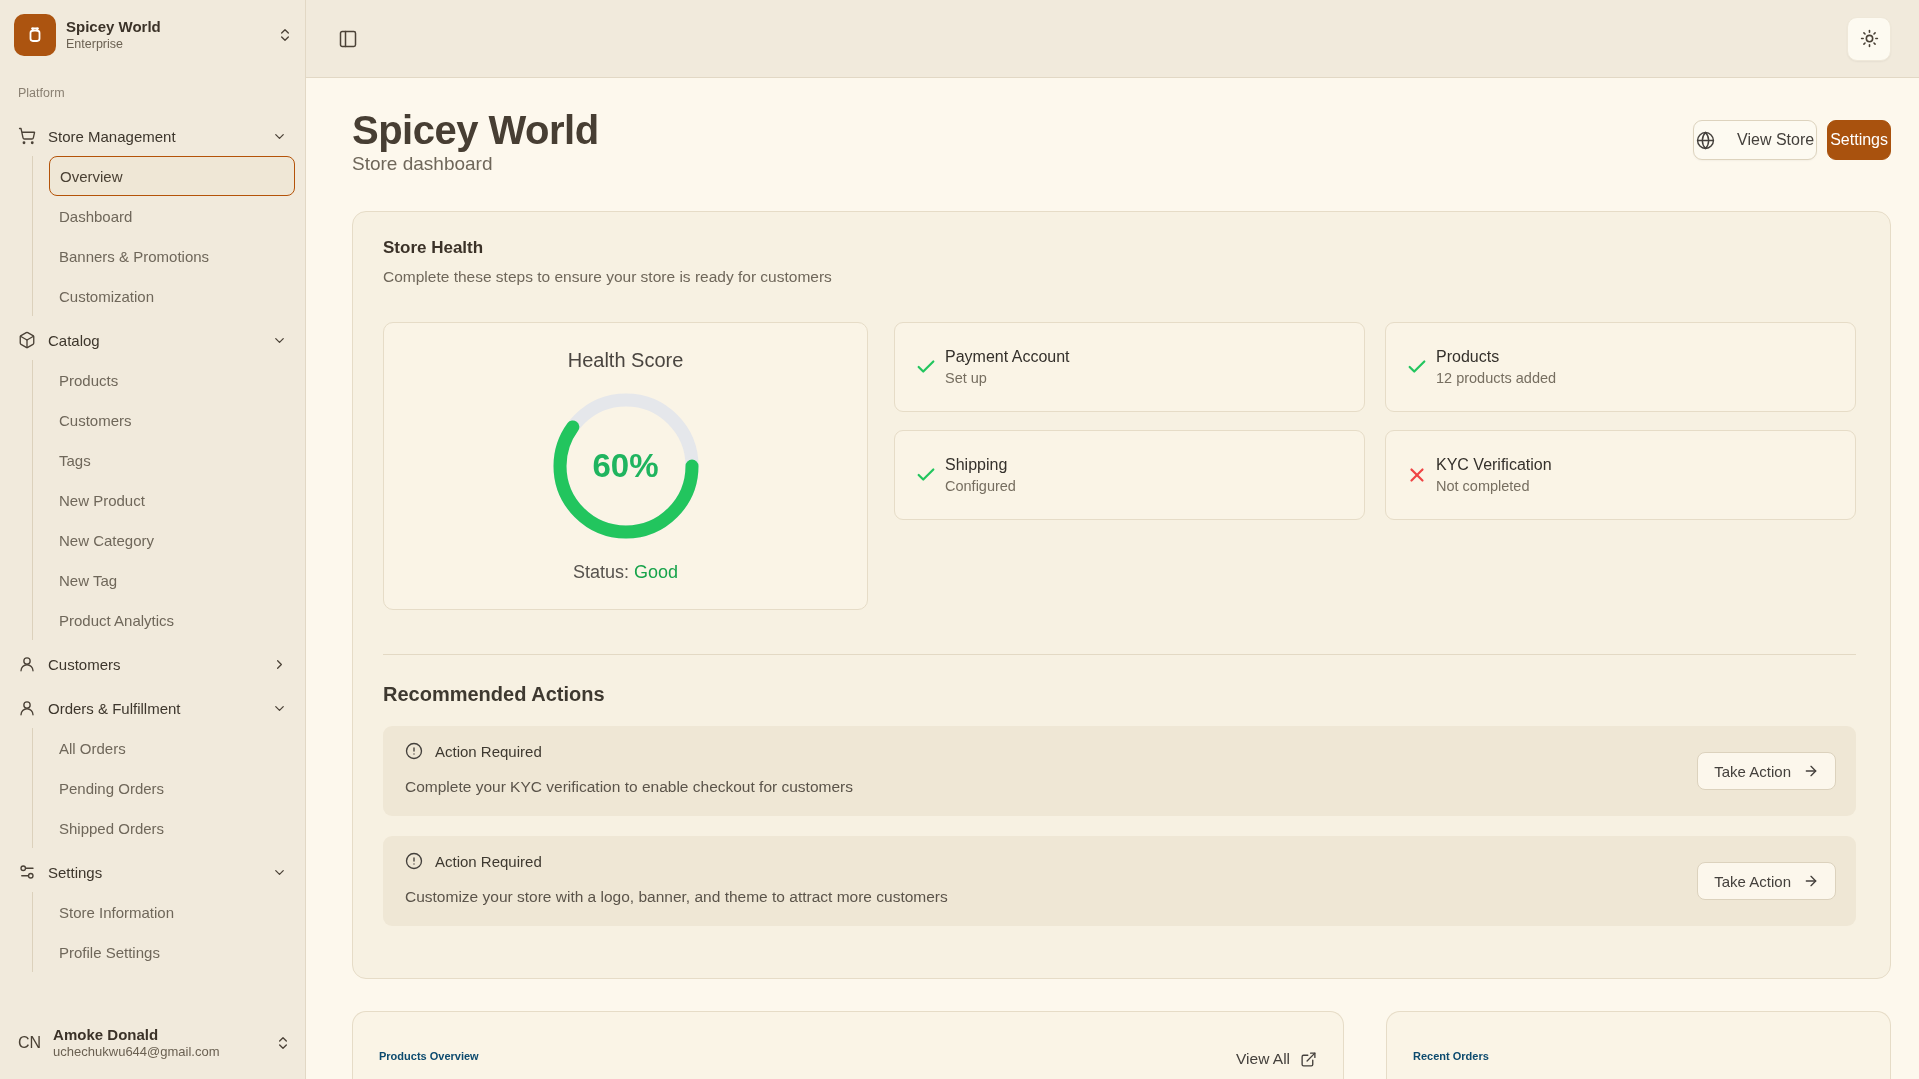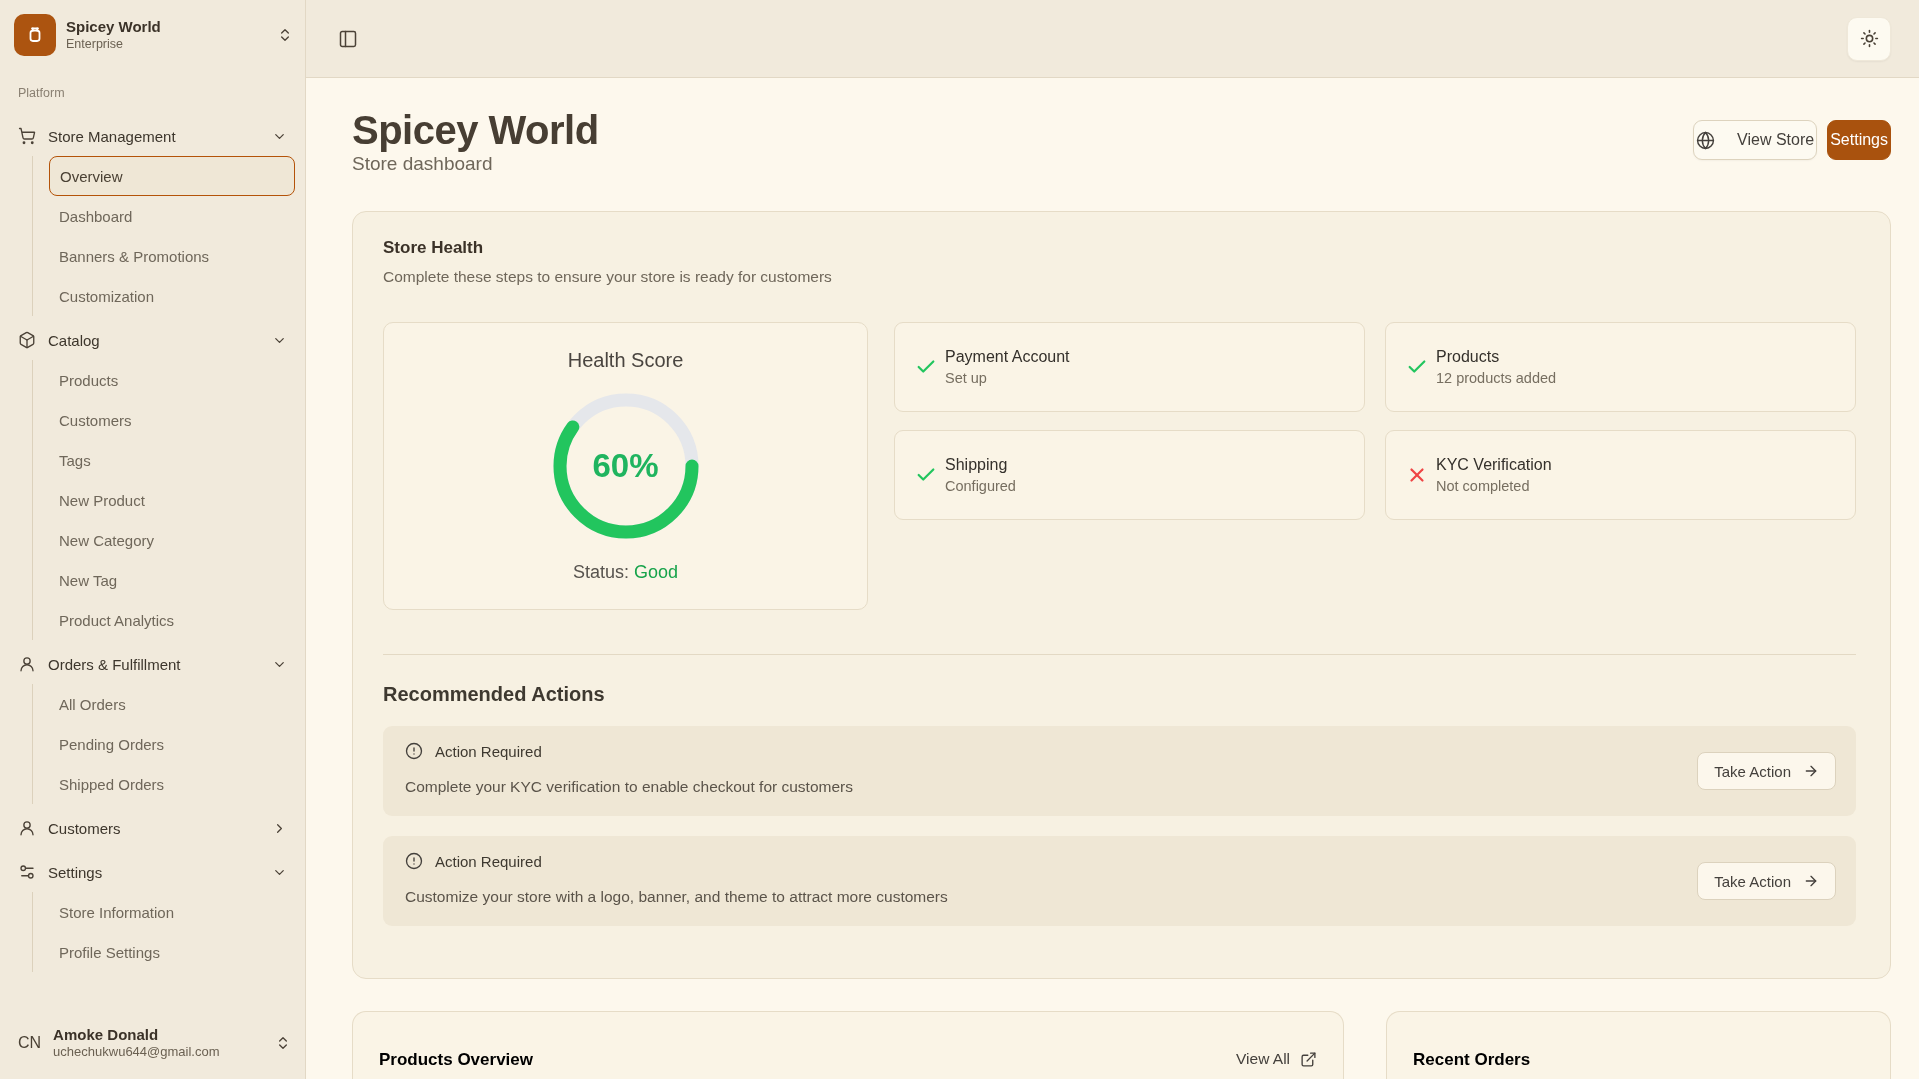--- a/index.html
+++ b/index.html
@@ -161,21 +161,21 @@
 
   
   .bottom-row { display:flex; gap:42px; margin-top:32px; }
   .bottom-card {
     background:#FAF4E6; border:1px solid #E6DCC7; border-radius:14px 14px 0 0;
     border-bottom:none;
     padding:38px 26px 26px 26px; height:120px;
   }
   .bottom-card.products { flex:2.08; display:flex; align-items:flex-start; }
   .bottom-card.orders { flex:1; }
-  .bc-title { font-size:17px; font-weight:bold; color:#000000; }
+  .bc-title { font-size:11px; font-weight:bold; color:#0c4a6e; }
   .view-all {
     margin-left:auto; display:inline-flex; align-items:center; gap:10px;
     font-size:15.5px; color:#44403C; cursor:pointer; background:none; border:none;
     font-family:"Liberation Sans", sans-serif;
   }
   .c-success { color:#22C55E; }
   .c-danger  { color:#EF4444; }
 </style>
 </head>
 <body>
@@ -262,49 +262,49 @@
       </div>
 
       <div class="nav-section">
         <div class="nav-parent">
           <span class="icon">
             <svg width="18" height="18" viewBox="0 0 24 24" fill="none" stroke="#4B4237" stroke-width="1.8" stroke-linecap="round" stroke-linejoin="round">
                 <circle cx="12" cy="8" r="4.2"></circle>
                 <path d="M20 21a8 8 0 0 0-16 0"></path>
               </svg>
           </span>
-          <span>Orders &amp; Fulfillment</span>
+          <span>Customers</span>
           <span class="chev icon">
             <svg width="15" height="15" viewBox="0 0 24 24" fill="none" stroke="currentColor" stroke-width="2" stroke-linecap="round" stroke-linejoin="round">
-                <path d="m6 9 6 6 6-6"></path>
-              </svg>
-          </span>
-        </div>
-        <ul class="nav-children">
-          <li class="nav-child">All Orders</li>
-          <li class="nav-child">Pending Orders</li>
-          <li class="nav-child">Shipped Orders</li>
-        </ul>
+                <path d="m9 18 6-6-6-6"></path>
+              </svg>
+          </span>
+        </div>
       </div>
 
       <div class="nav-section">
         <div class="nav-parent">
           <span class="icon">
             <svg width="18" height="18" viewBox="0 0 24 24" fill="none" stroke="#4B4237" stroke-width="1.8" stroke-linecap="round" stroke-linejoin="round">
                 <circle cx="12" cy="8" r="4.2"></circle>
                 <path d="M20 21a8 8 0 0 0-16 0"></path>
               </svg>
           </span>
-          <span>Customers</span>
+          <span>Orders &amp; Fulfillment</span>
           <span class="chev icon">
             <svg width="15" height="15" viewBox="0 0 24 24" fill="none" stroke="currentColor" stroke-width="2" stroke-linecap="round" stroke-linejoin="round">
-                <path d="m9 18 6-6-6-6"></path>
-              </svg>
-          </span>
-        </div>
+                <path d="m6 9 6 6 6-6"></path>
+              </svg>
+          </span>
+        </div>
+        <ul class="nav-children">
+          <li class="nav-child">All Orders</li>
+          <li class="nav-child">Pending Orders</li>
+          <li class="nav-child">Shipped Orders</li>
+        </ul>
       </div>
 
       <div class="nav-section">
         <div class="nav-parent">
           <span class="icon">
             <svg width="18" height="18" viewBox="0 0 24 24" fill="none" stroke="#4B4237" stroke-width="1.8" stroke-linecap="round" stroke-linejoin="round">
                 <path d="M20 7h-9"></path>
                 <path d="M14 17H5"></path>
                 <circle cx="17" cy="17" r="3"></circle>
                 <circle cx="7" cy="7" r="3"></circle>

